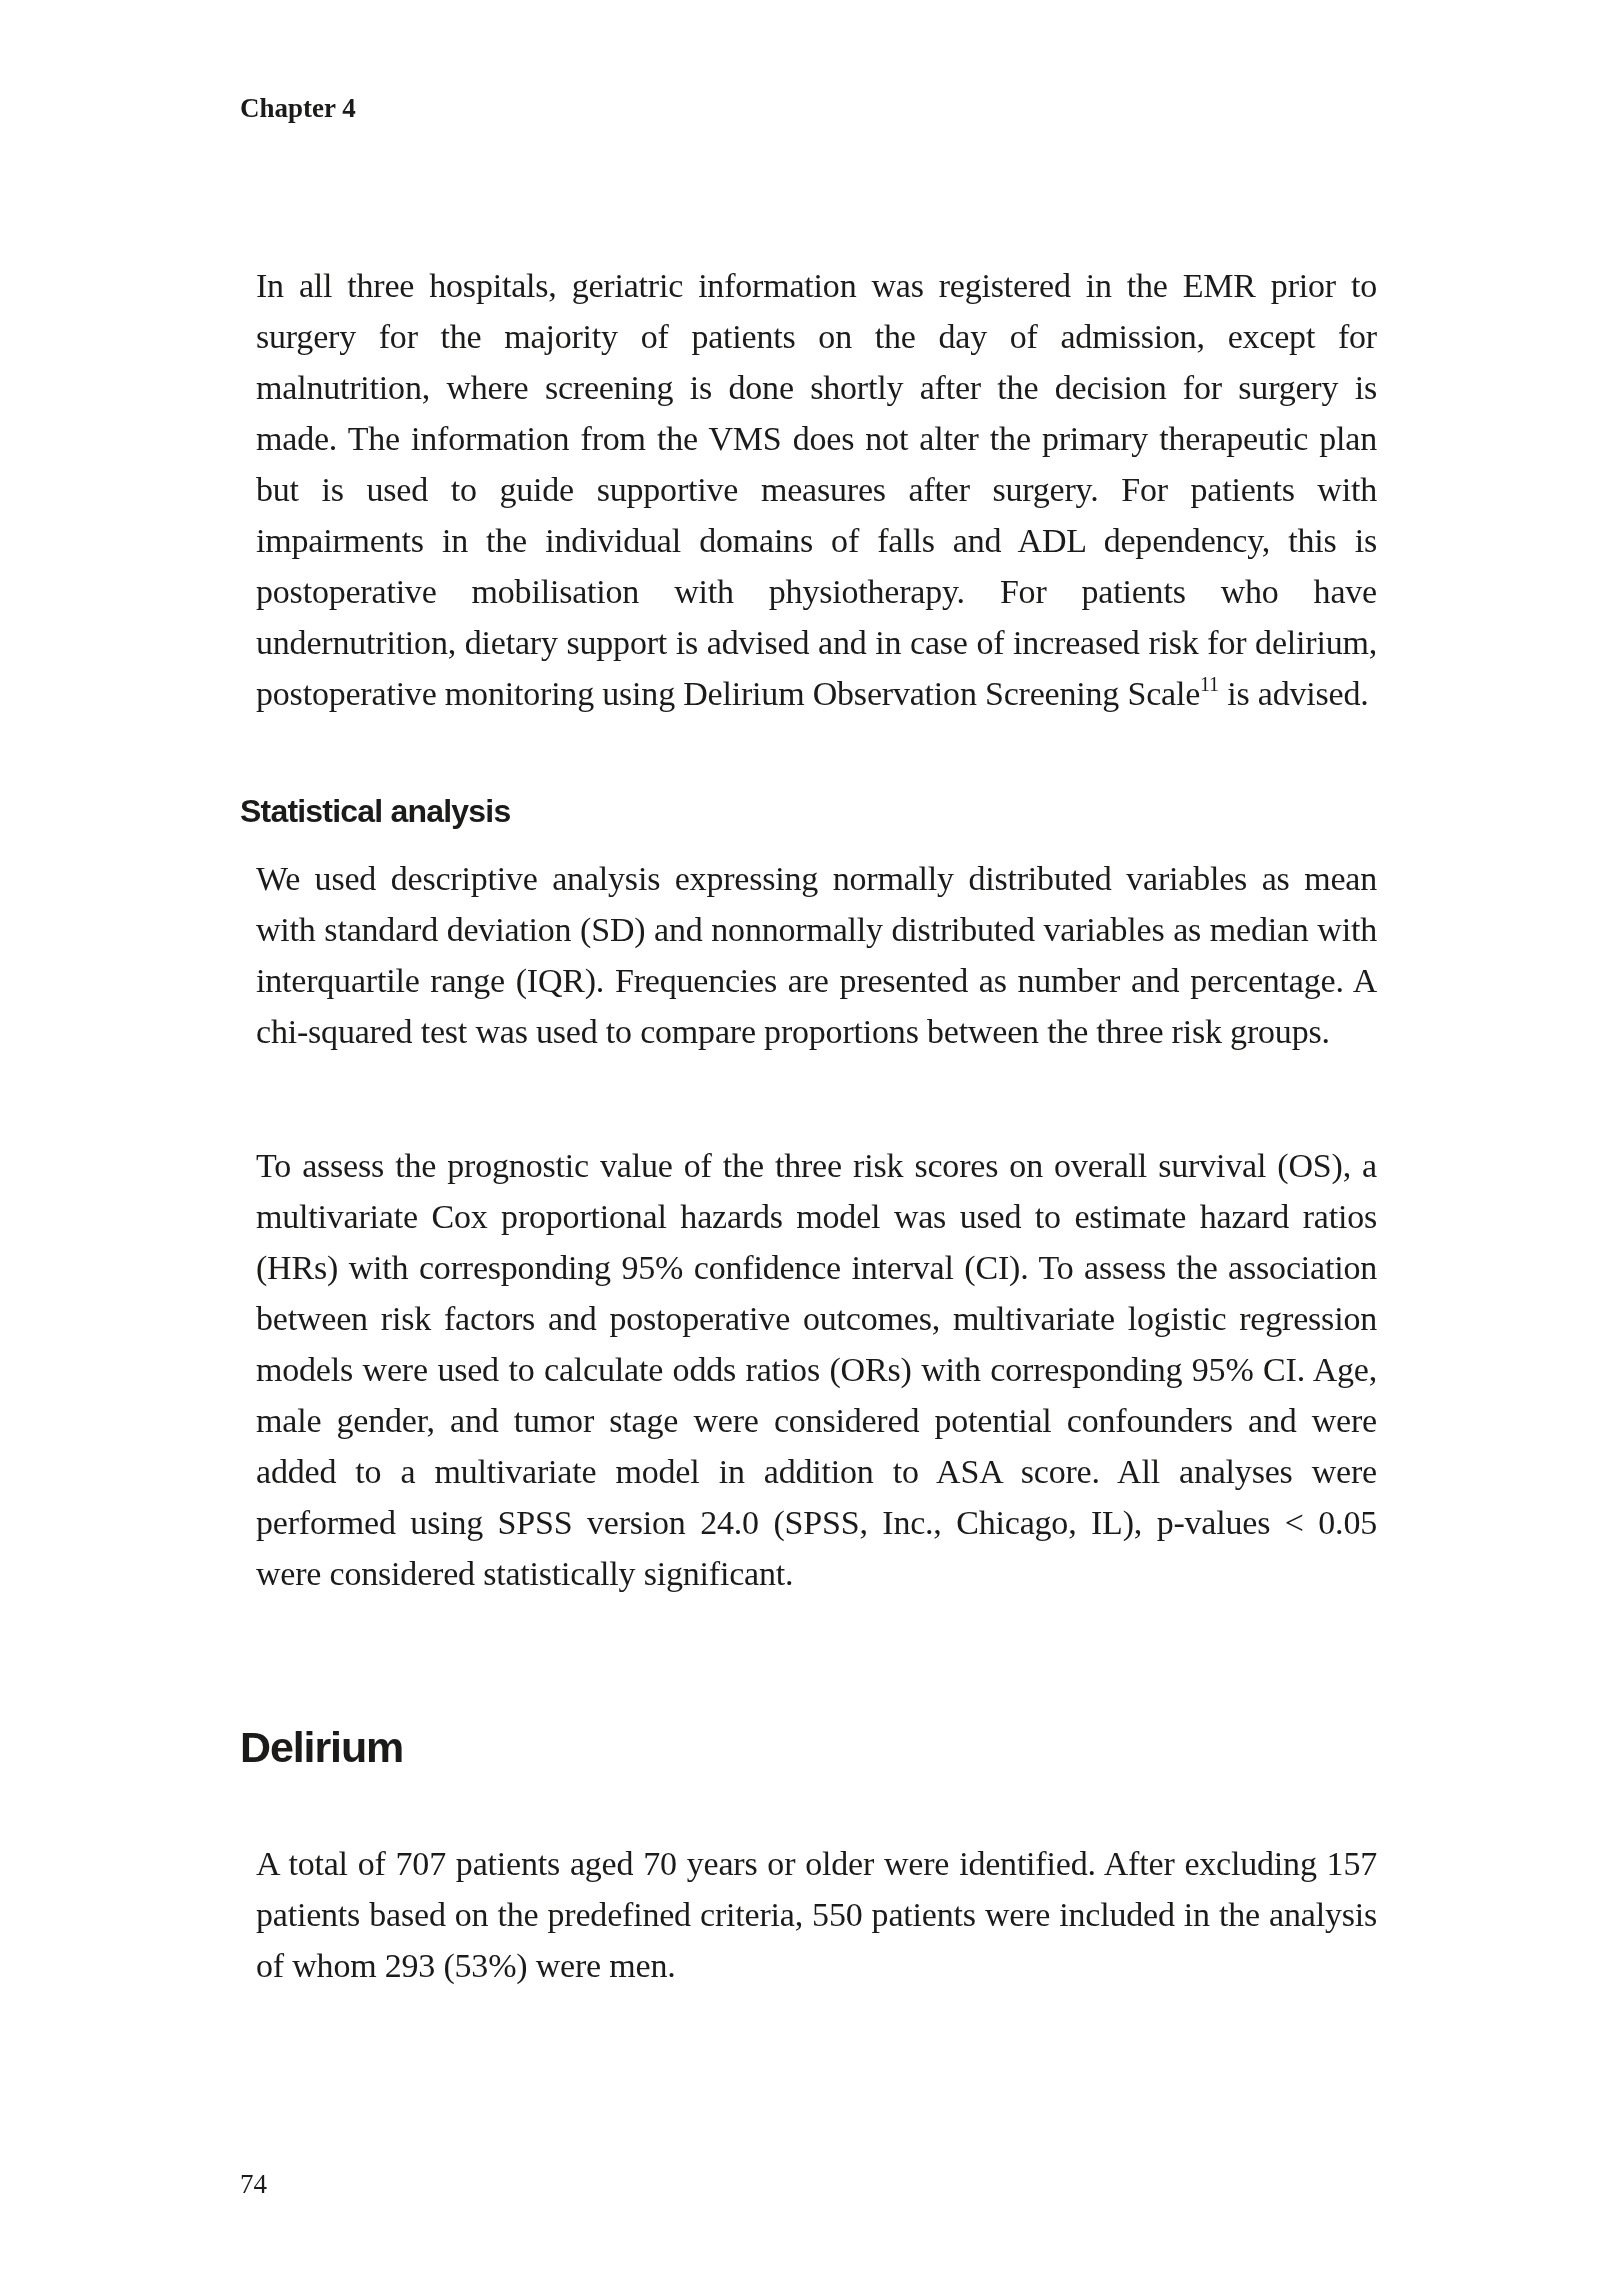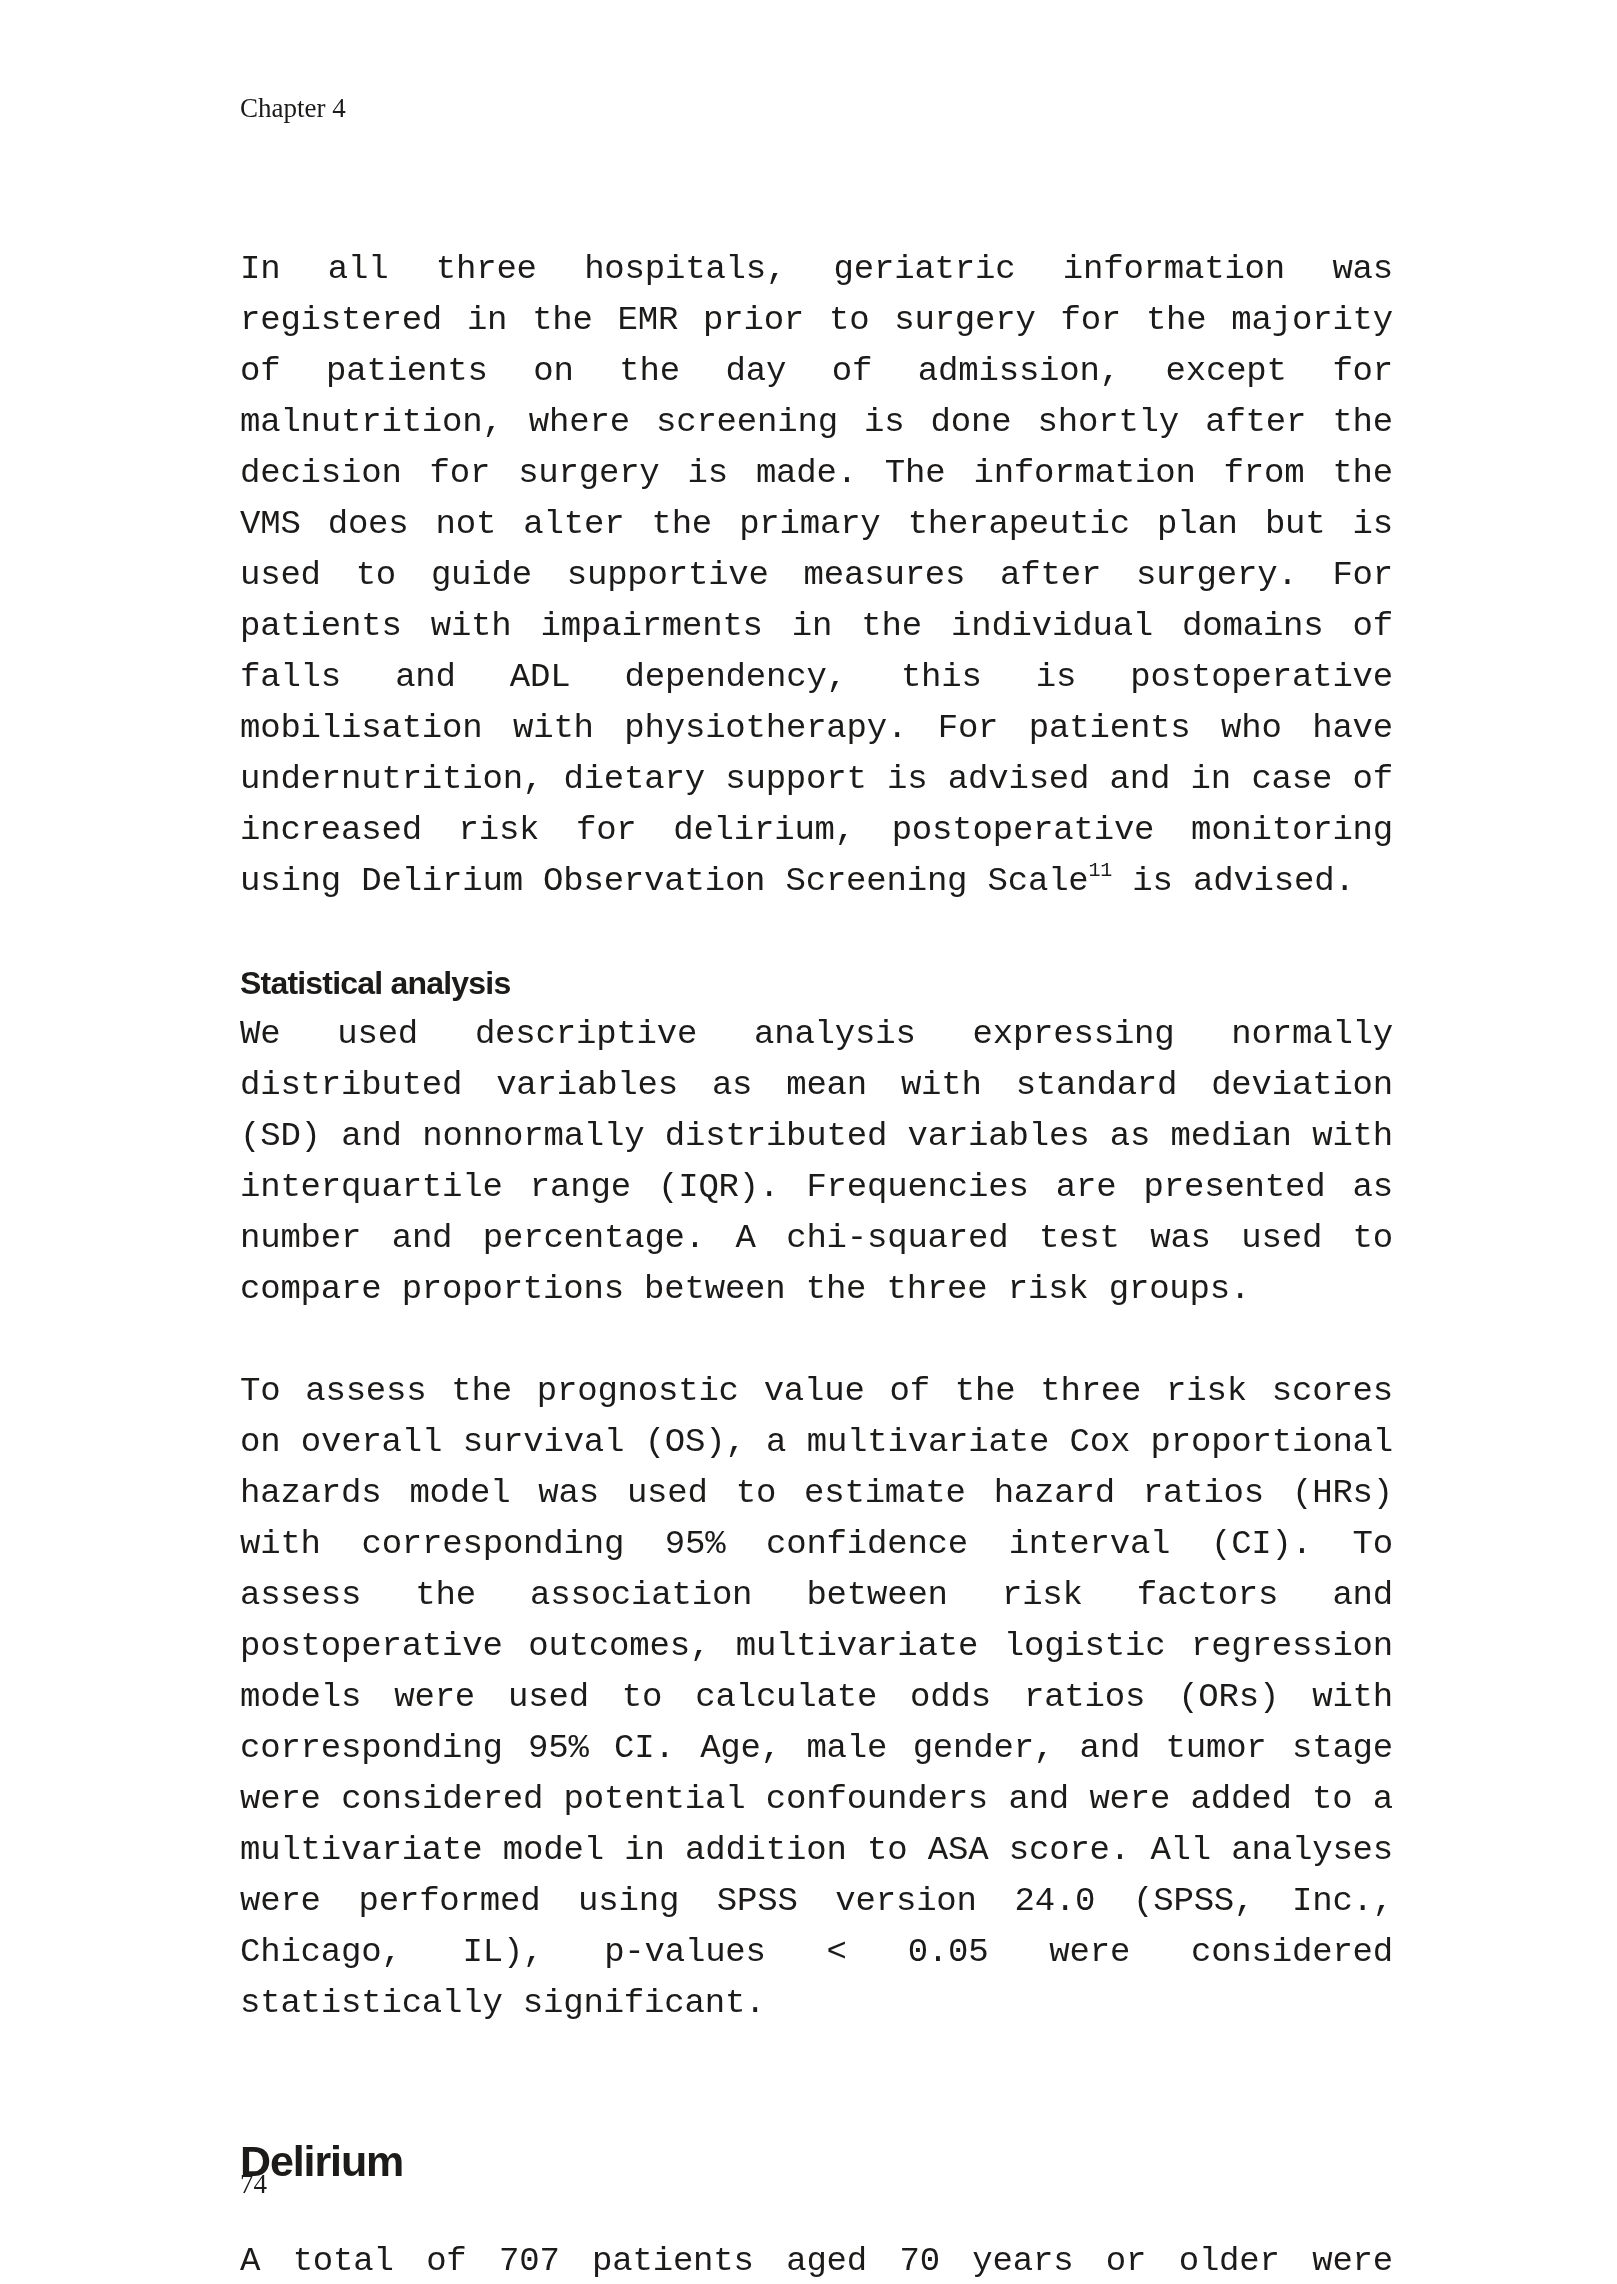--- a/index.html
+++ b/index.html
@@ -15,34 +15,35 @@
       color: #1c1b1a;
       font-family: "Liberation Serif", "DejaVu Serif", serif;
     }
     .running-head {
       position: absolute;
       left: 240px;
       top: 95px;
       font-size: 27px;
       line-height: 1;
       font-family: "Liberation Serif", serif;
+      font-weight: bold;
     }
     .content {
       position: absolute;
       left: 240px;
       top: 244px;
       width: 1153px;
     }
     .para {
-      margin: 0;
+      margin: 16px;
       font-size: 34px;
       line-height: 51px;
       text-align: justify;
       hyphens: none;
-      font-family: Liberation Mono, monospace;
+      font-family: Liberation Serif, serif;
       letter-spacing: -0.2px;
     }
     .para sup {
       font-size: 20px;
       vertical-align: 0;
       position: relative;
       top: -14.5px;
       line-height: 0;
     }
     .gap {

